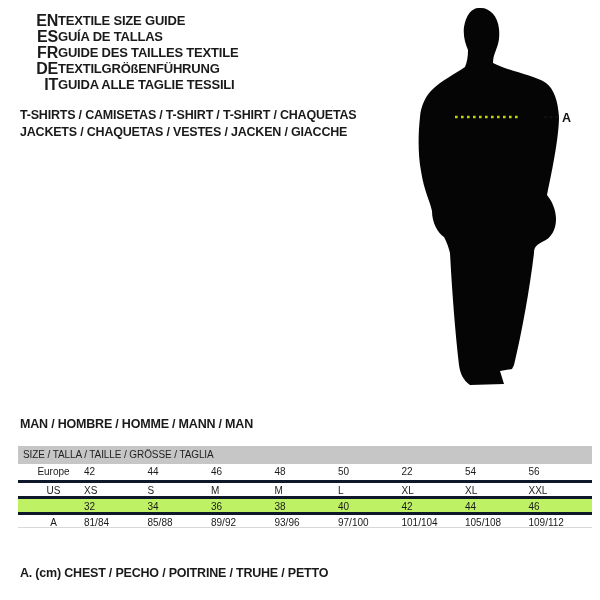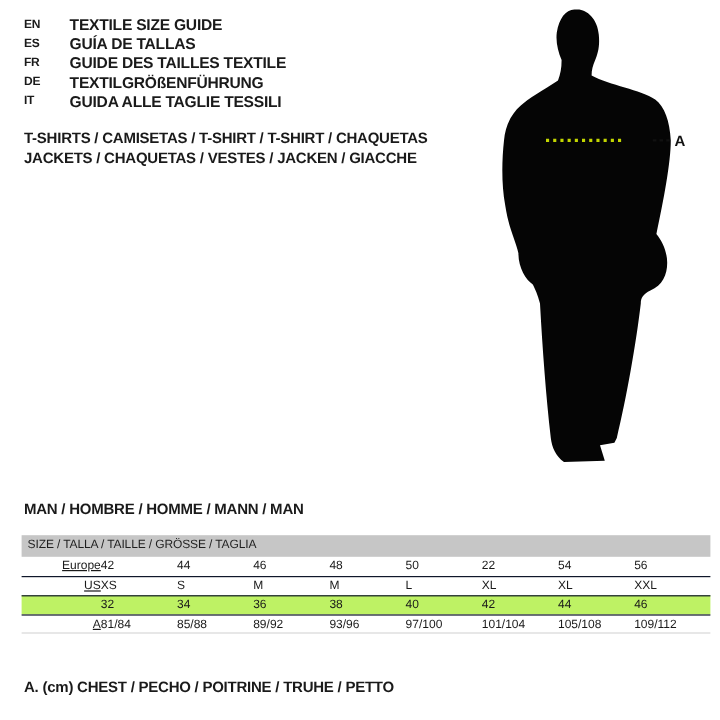--- a/index.html
+++ b/index.html
@@ -5,44 +5,44 @@
   * { margin:0; padding:0; box-sizing:border-box; }
   html,body { background:#ffffff; }
   body { font-family:"Liberation Sans","DejaVu Sans",sans-serif; color:#1a1a1a; }
   .canvas {
     position:relative; width:600px; height:600px; background:#ffffff; overflow:hidden;
   }
 
   
   .lang-block { position:absolute; left:20px; top:13px; }
   .lang-row { display:flex; height:16px; line-height:16px; }
-  .lang-code { width:38px; font-weight:bold; font-size:10px; letter-spacing:-0.2px; }
+  .lang-code { width:38px; font-weight:bold; font-size:16px; letter-spacing:-0.2px;text-align:right; }
   .lang-label { font-weight:bold; font-size:13px; letter-spacing:-0.2px; white-space:nowrap; }
 
   
   .category-block { position:absolute; left:20px; top:107px; }
   .category-line { font-weight:bold; font-size:12.5px; letter-spacing:-0.2px; line-height:17px; white-space:nowrap; }
 
   
   .figure-wrap { position:absolute; left:408px; top:5px; width:172px; height:385px; }
 
   
   .section-title { position:absolute; left:20px; top:417px; font-weight:bold; font-size:12.5px; letter-spacing:-0.2px; }
 
   
   .size-table { position:absolute; left:18px; top:446px; width:574px; font-size:10px; }
   .table-header {
     height:18px; line-height:18px; background:#c6c6c6; color:#1f1f1f;
     padding-left:5px; letter-spacing:-0.1px;
   }
   .t-row { display:grid; grid-template-columns:66px repeat(8,1fr); height:16px; line-height:16px; }
-  .t-row + .t-row { border-top:1px solid #0f172a; }
+  .t-row + .t-row { border-top:3px solid #0f172a; }
   .t-row.shaded { background:#bef264; }
   .t-row:last-child { border-bottom:1px solid #d8d8d8; }
-  .t-label { text-align:right; padding-left:5px;text-decoration:underline; }
+  .t-label { text-align:center; padding-left:5px; }
   .t-cell { text-align:left; }
 
   
   .footnote { position:absolute; left:20px; top:566px; font-weight:bold; font-size:12.5px; letter-spacing:-0.2px; }
 </style>
 </head>
 <body>
 
 <div class="canvas">
 

